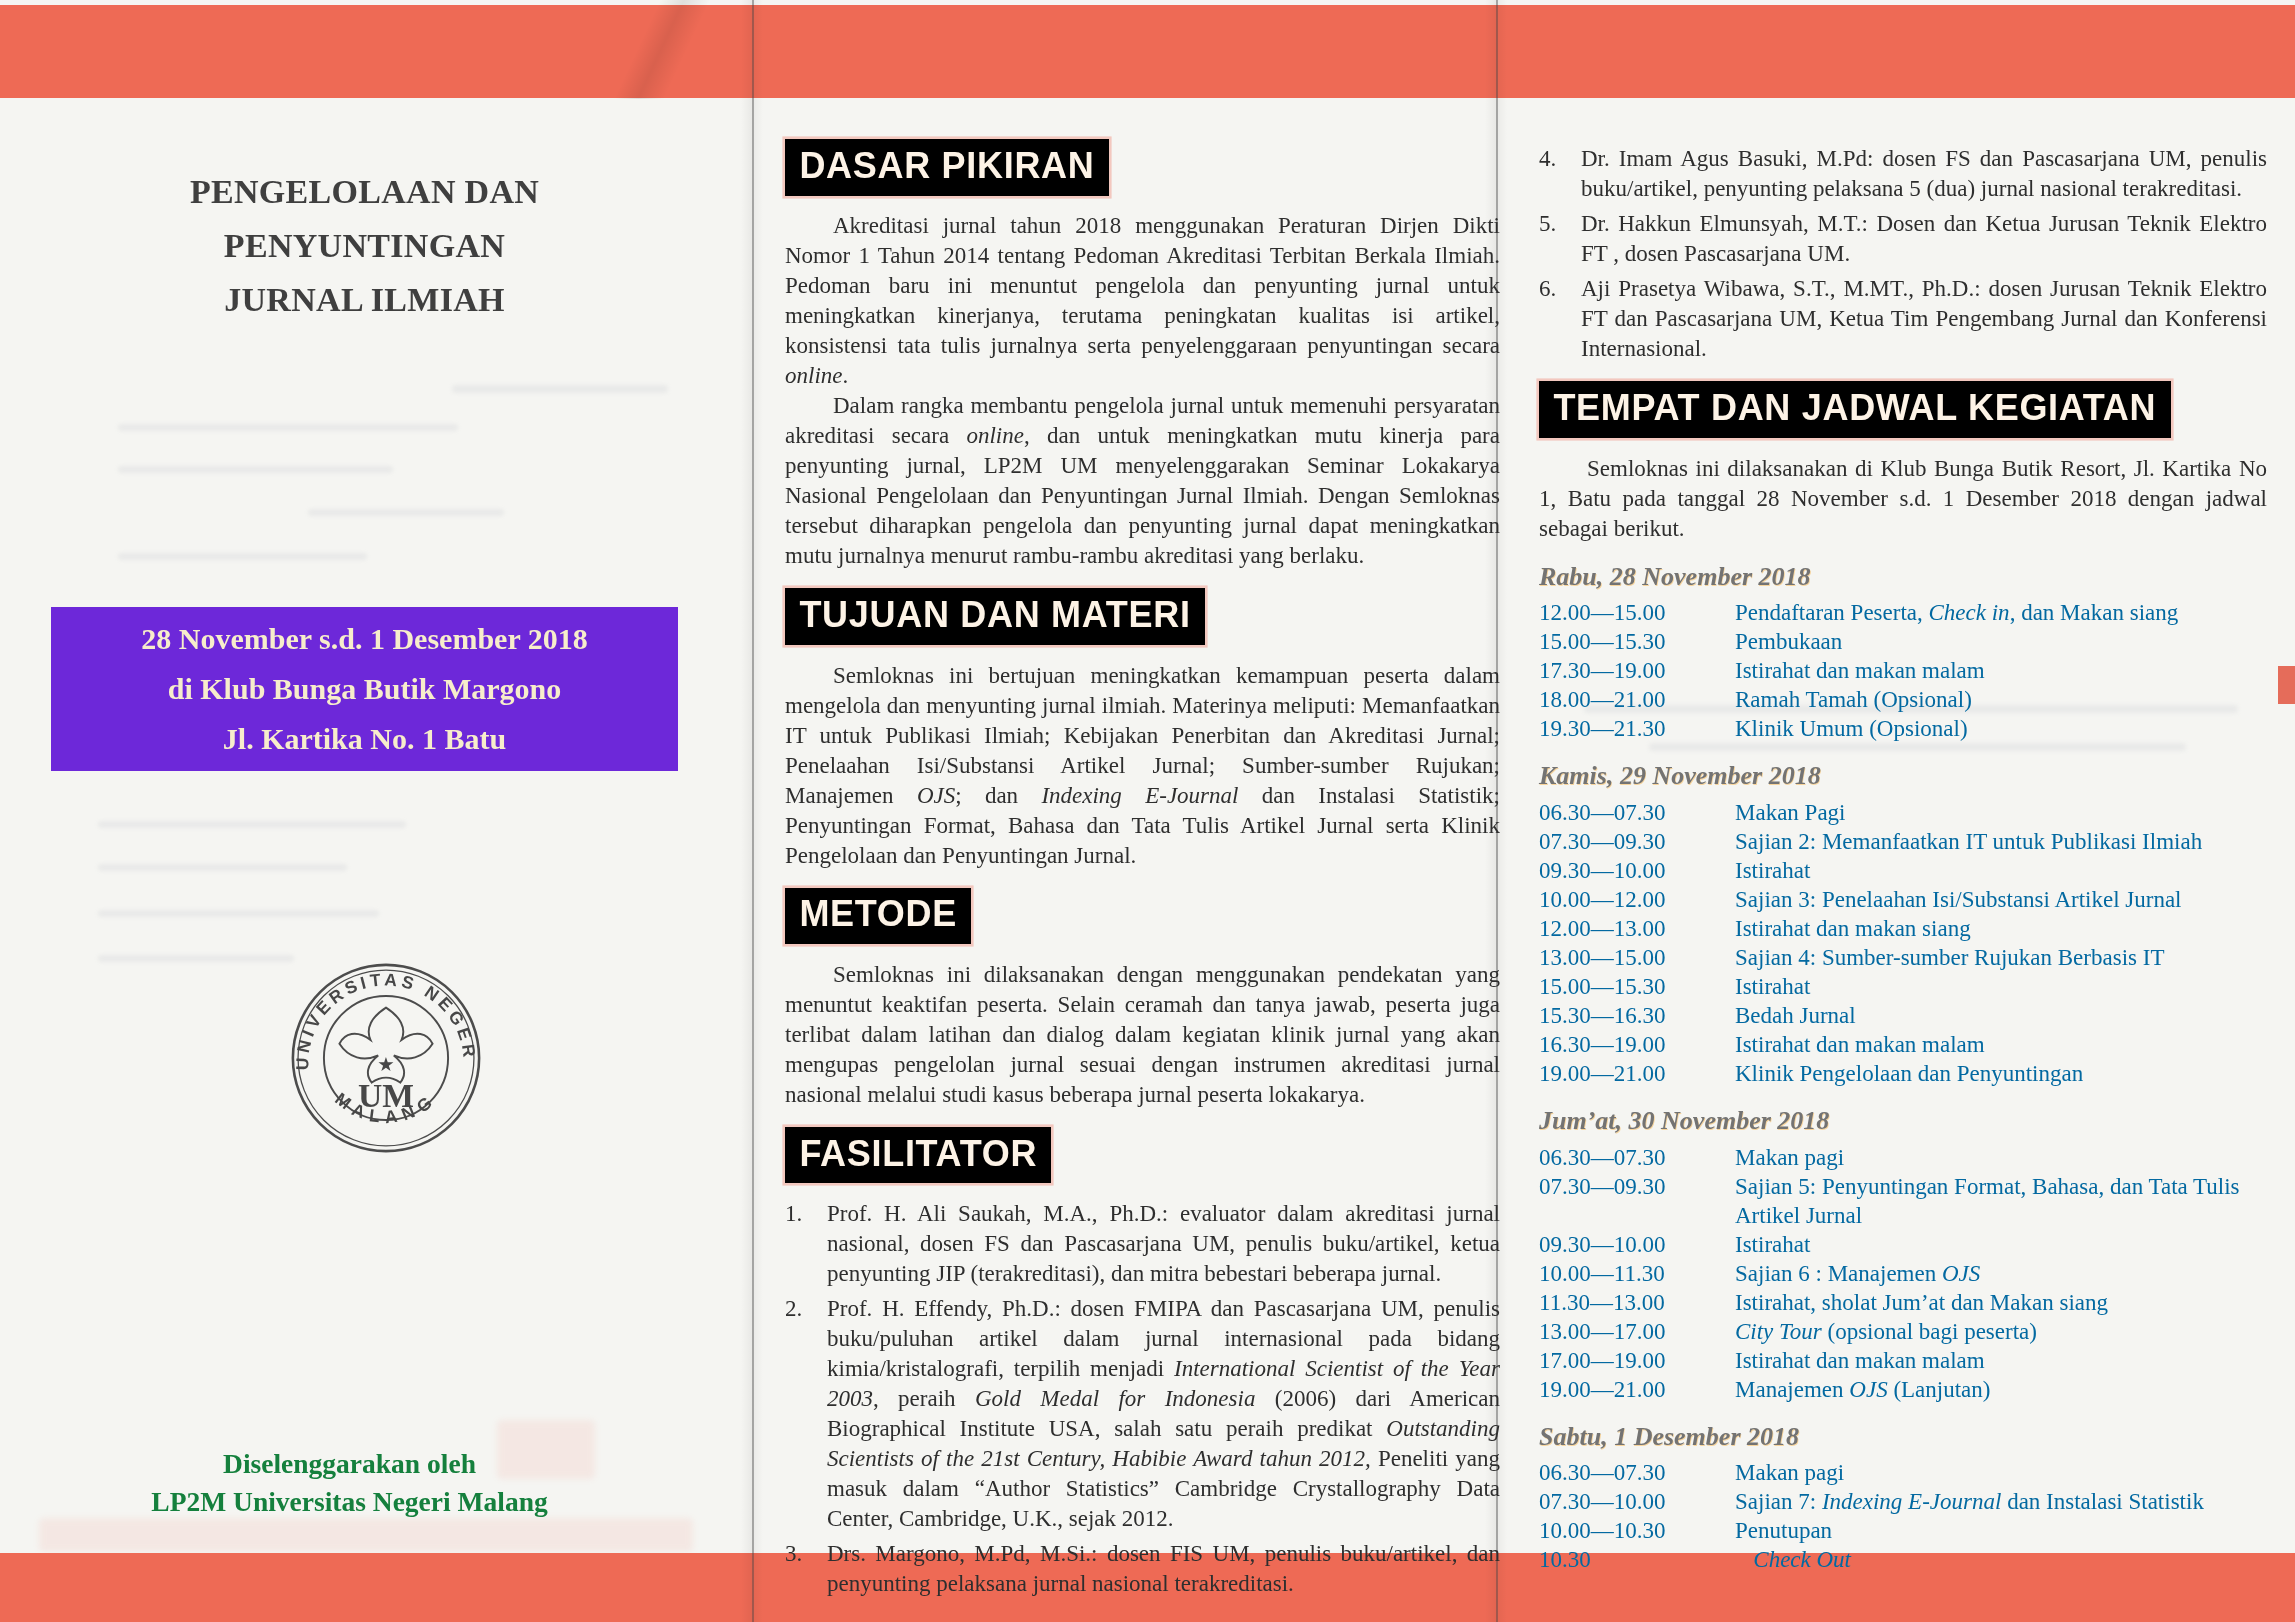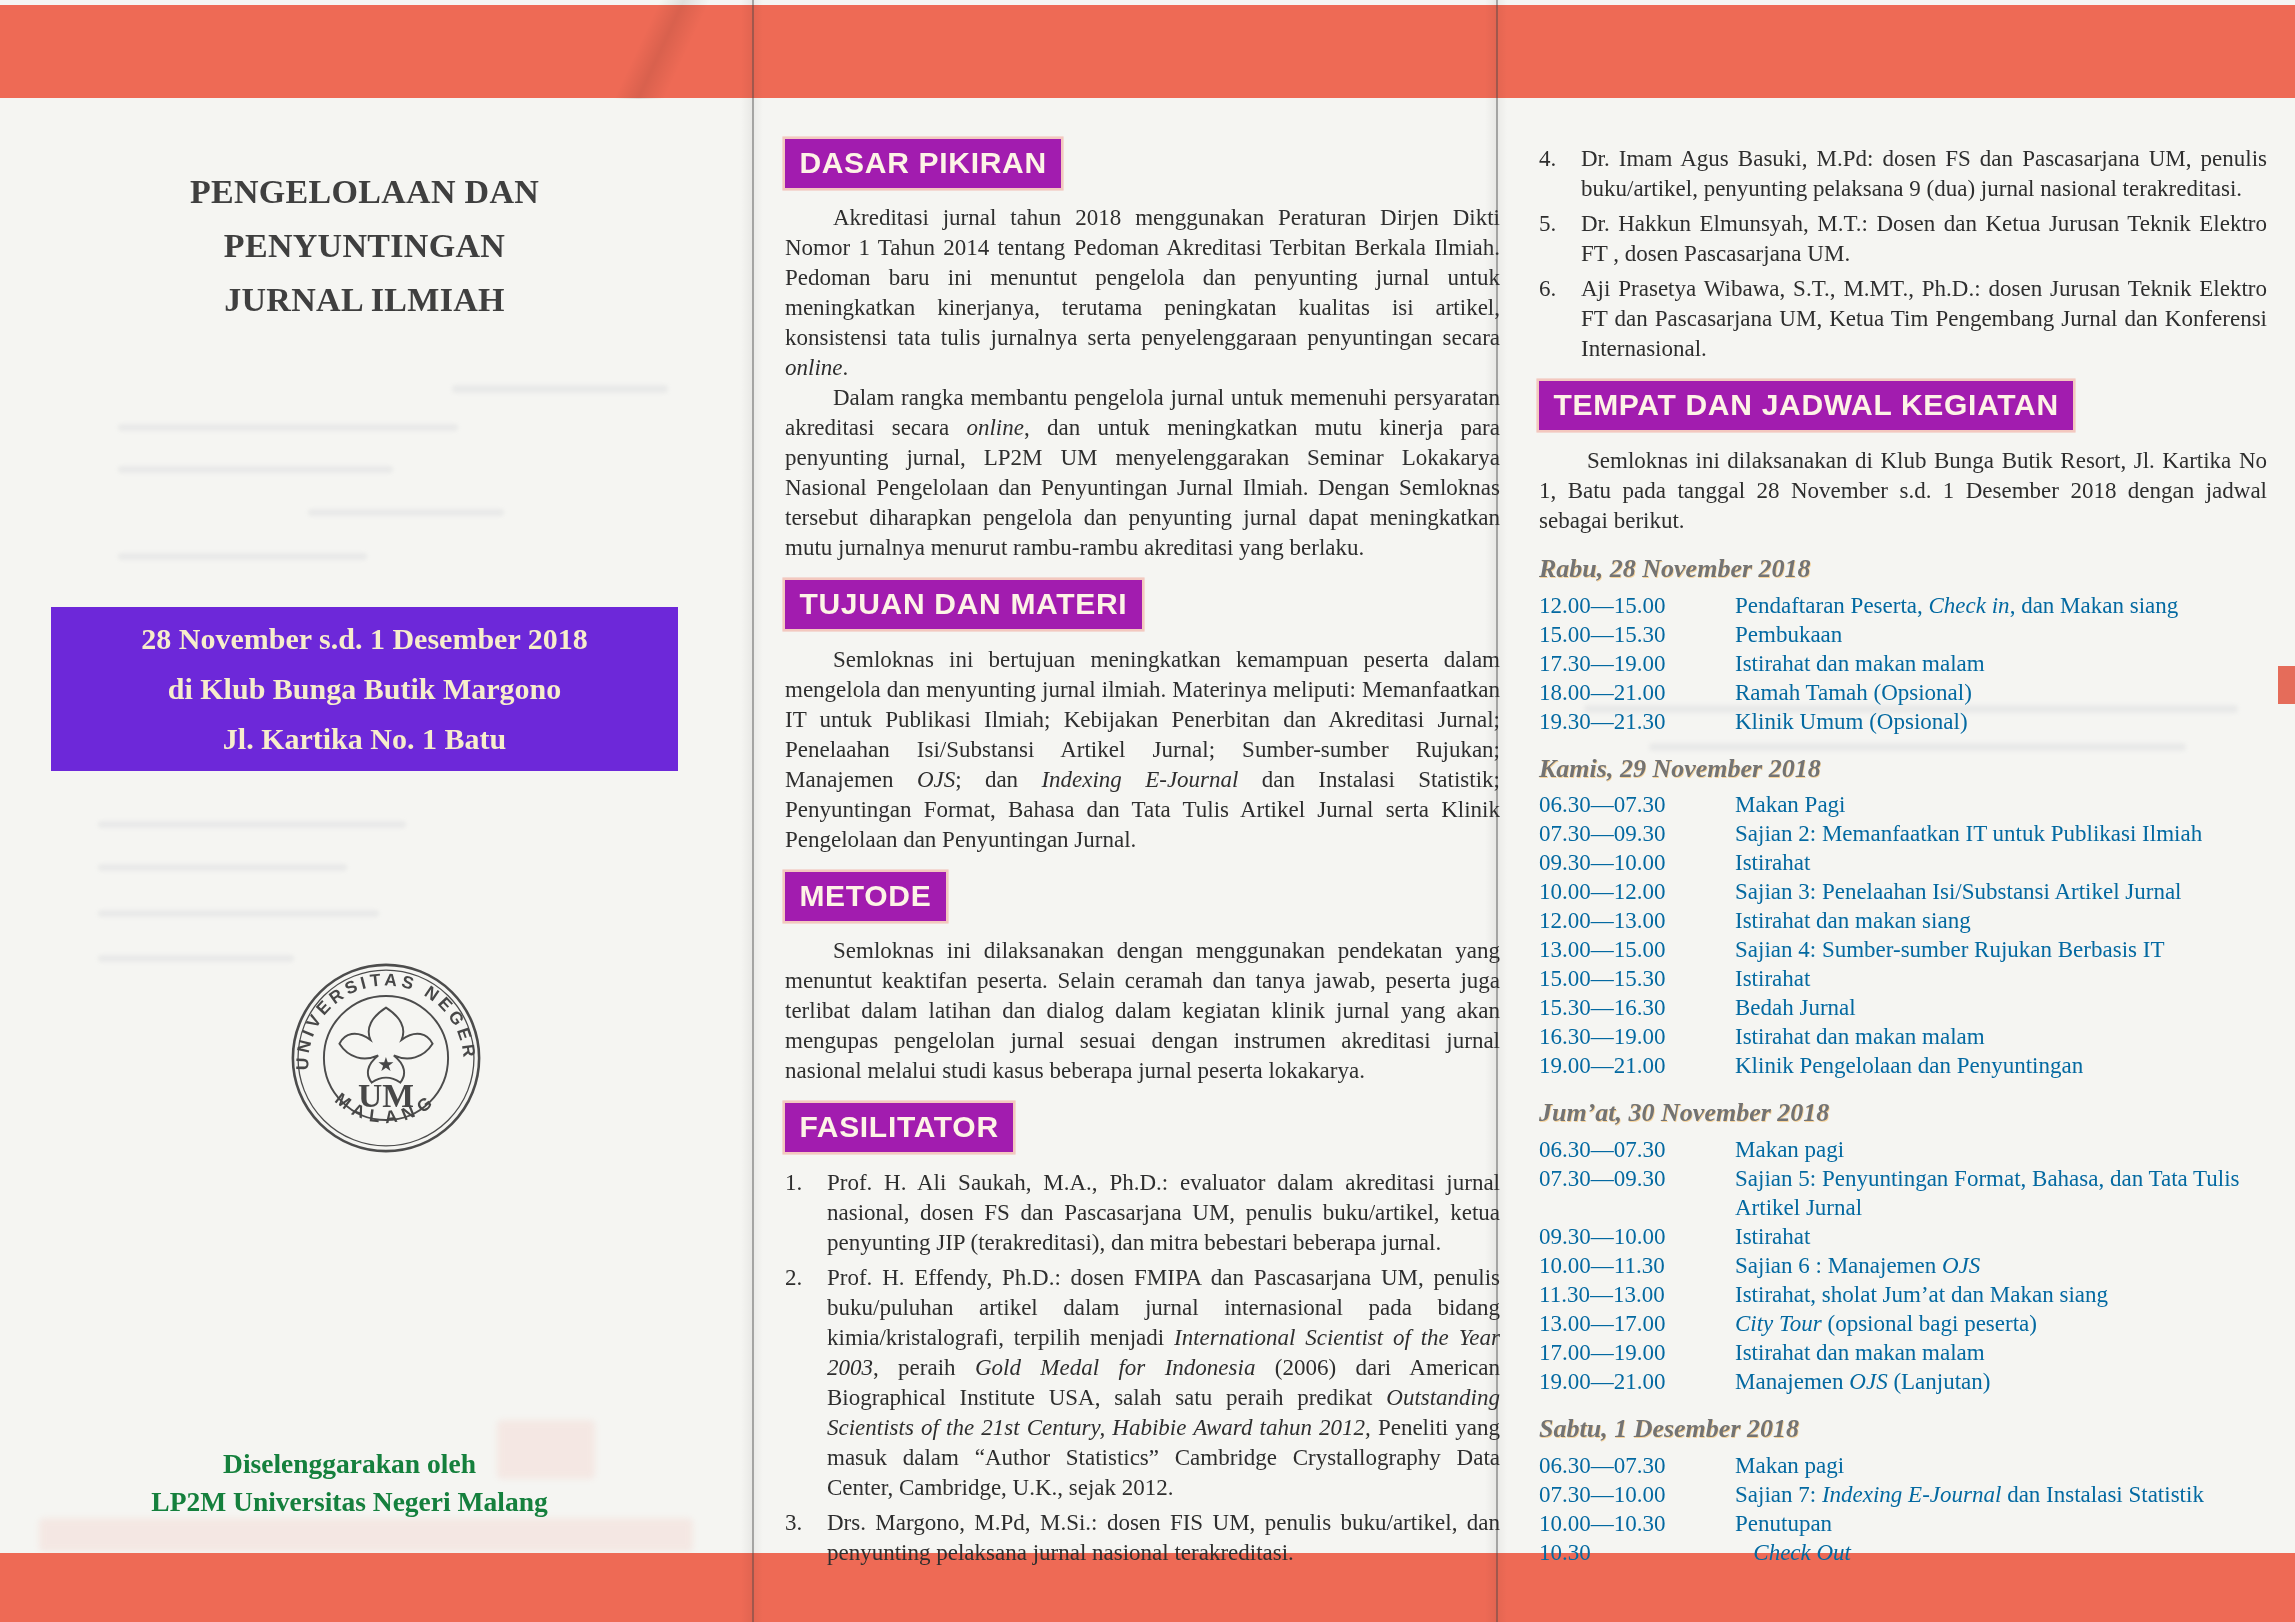--- a/index.html
+++ b/index.html
@@ -26,22 +26,22 @@
            font-weight:700;font-size:30px;line-height:50px;color:#f7edcb;}
   .logo{position:absolute;left:289px;top:961px;width:194px;height:194px;}
   .org{position:absolute;left:36px;top:1445px;width:627px;text-align:center;
        font-weight:700;font-size:27.5px;line-height:38px;color:#15803d;}
 
   
   .col{position:absolute;}
   .col-mid{left:785px;top:139px;width:715px;}
   .col-right{left:1539px;top:144px;width:728px;}
 
-  .chip{display:inline-block;background:#a21caf;color:#fdf3e6;
-        font-family:"Liberation Sans",sans-serif;font-weight:700;font-size:30px;line-height:1.3;
+  .chip{display:inline-block;background:#000000;color:#fdf3e6;
+        font-family:"Liberation Sans",sans-serif;font-weight:700;font-size:36px;line-height:1.3;
         padding:3.9px 14.4px 5.9px;letter-spacing:0.7px;box-shadow:0 0 0 2.6px rgba(240,96,74,0.30);}
   .chip-wrap{margin:17px 0 15.7px;}
   .chip-wrap.first{margin-top:0;}
   .para{font-size:23px;line-height:30px;text-align:justify;text-indent:48px;color:#2e2e2e;margin:0;}
   .flist-item{display:grid;grid-template-columns:42px 1fr;font-size:23px;line-height:30px;
               text-align:justify;margin-bottom:5.2px;color:#2e2e2e;}
   .fnum{text-align:left;}
   .day{font-style:italic;font-weight:700;font-size:26px;line-height:1.2;color:#737373;
        margin:17px 0 6.5px;text-shadow:0.7px 0.7px 0 rgba(250,180,70,.5);}
   .srow{display:grid;grid-template-columns:196px 1fr;font-size:23px;line-height:29px;color:#0369a1;}
@@ -134,21 +134,21 @@
     </div>
     <div class="flist-item">
       <span class="fnum">3.</span>
       <span>Drs. Margono, M.Pd, M.Si.: dosen FIS UM, penulis buku/artikel, dan penyunting pelaksana jurnal nasional terakreditasi.</span>
     </div>
   </div>
 
   <div class="col col-right">
     <div class="flist-item">
       <span class="fnum">4.</span>
-      <span>Dr. Imam Agus Basuki, M.Pd: dosen FS dan Pascasarjana UM, penulis buku/artikel, penyunting pelaksana 9 (dua) jurnal nasional terakreditasi.</span>
+      <span>Dr. Imam Agus Basuki, M.Pd: dosen FS dan Pascasarjana UM, penulis buku/artikel, penyunting pelaksana 5 (dua) jurnal nasional terakreditasi.</span>
     </div>
     <div class="flist-item">
       <span class="fnum">5.</span>
       <span>Dr. Hakkun Elmunsyah, M.T.: Dosen  dan Ketua Jurusan Teknik Elektro FT , dosen Pascasarjana UM.</span>
     </div>
     <div class="flist-item">
       <span class="fnum">6.</span>
       <span>Aji Prasetya Wibawa, S.T., M.MT., Ph.D.: dosen Jurusan Teknik Elektro FT dan  Pascasarjana UM, Ketua Tim Pengembang Jurnal dan Konferensi Internasional.</span>
     </div>
 

